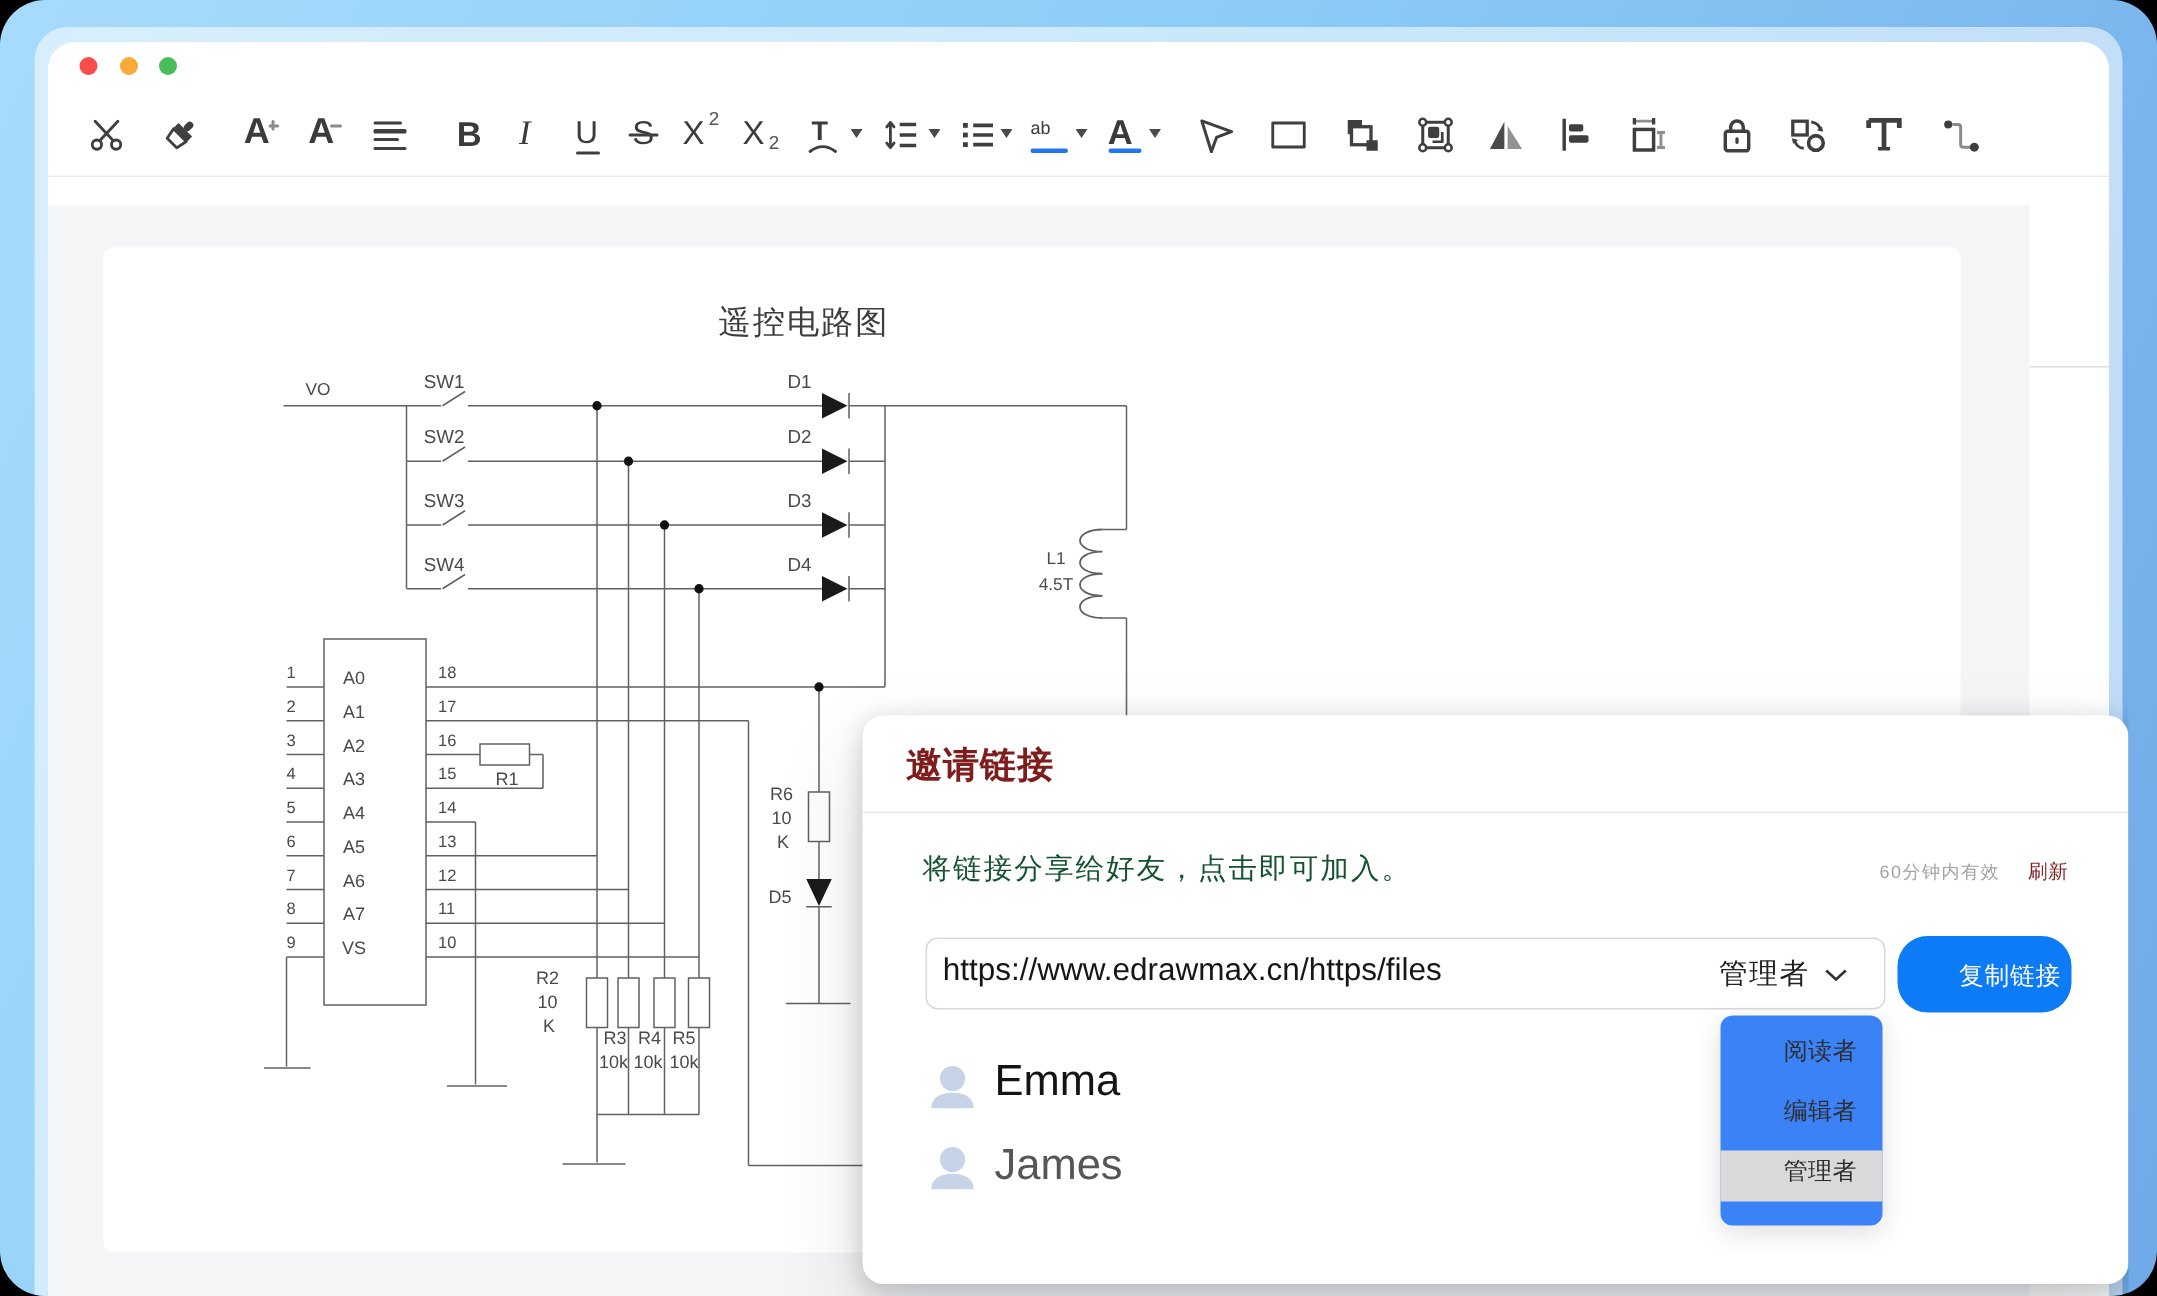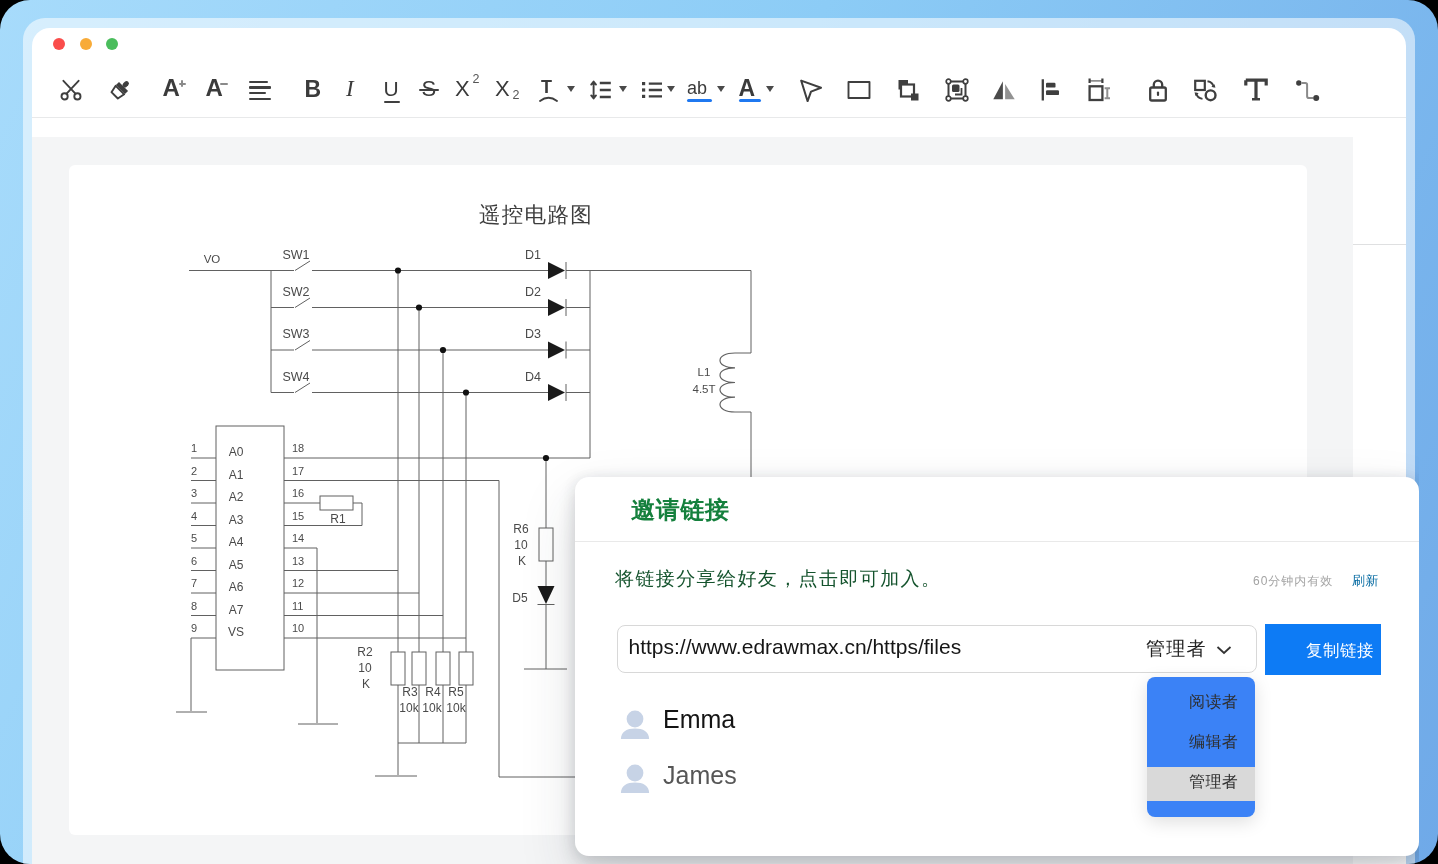--- a/index.html
+++ b/index.html
@@ -20,39 +20,39 @@
     background:#fff; border-radius:6px; }
   .caret { position:absolute; top:58px; width:0; height:0;
     border-left:4.5px solid transparent; border-right:4.5px solid transparent;
     border-top:6px solid #4a4a4a; }
 
   .dlgwrap { position:fixed; left:575px; top:477px; width:844px; height:379px;
     clip-path: inset(-140px 0px -12px -140px); }
   .dialog { position:absolute; left:0; top:0; width:844px; height:379px;
     background:#fff; border-radius:14px;
     box-shadow:0 0 14px rgba(40,50,60,0.08), 0 8px 18px rgba(40,50,60,0.14), 0 24px 55px rgba(40,50,60,0.15); }
-  .dlg-title { position:absolute; left:56px; top:17px; font-size:24px; font-weight:bold;
-    letter-spacing:0.7px; color:#15803d; }
+  .dlg-title { position:absolute; left:29px; top:17px; font-size:24px; font-weight:bold;
+    letter-spacing:0.7px; color:#7f1d1d; }
   .dlg-div { position:absolute; left:0; right:0; top:64px; height:1px; background:#e9e9e9; }
   .dlg-body { position:absolute; left:40px; top:89px; font-size:19px; color:#14532d; letter-spacing:1.4px; }
   .dlg-meta { position:absolute; top:96px; font-size:12px; letter-spacing:1px; }
   .dlg-input { position:absolute; left:42px; top:148px; width:640px; height:48px;
     border:1px solid #d8d8d8; border-radius:8px; background:#fff; }
   .dlg-url { position:absolute; left:53.5px; top:158px; font-size:21px; color:#161616; }
   .dlg-role { position:absolute; left:571px; top:159px; font-size:19px; color:#222; letter-spacing:1.2px; }
   .dlg-btn { position:absolute; left:690px; top:147px; width:116px; height:51px;
-    border-radius:0; background:#0d7bf5; }
+    border-radius:20px; background:#0d7bf5; }
   .dlg-btn span { position:absolute; left:41px; top:16px; color:#fff; font-size:16.5px; letter-spacing:0.5px; white-space:nowrap; }
   .drop { position:absolute; left:572px; top:200px; width:108px; height:140px;
     background:#3b82f6; border-radius:8px; box-shadow:0 5px 18px rgba(0,0,0,0.13); }
   .drop-it { position:absolute; right:0; left:0; height:40px; font-size:16px; color:#2e2e2e;
     letter-spacing:0.3px; text-align:right; padding-right:17px; line-height:40px; }
   .drop-hl { position:absolute; left:0; right:0; top:90px; height:34px; background:#d9d9d9; }
   .avatar { position:absolute; left:43px; width:34px; height:36px; }
-  .uname { position:absolute; left:88px; font-size:25px; }
+  .uname { position:absolute; left:88px; font-size:29px; }
 </style>
 </head>
 <body>
 <div class="frame">
   <div class="aura"></div>
   <div class="win">
     <div class="dot" style="left:21px; background:#fa4d4b;"></div>
     <div class="dot" style="left:47.5px; background:#f8ab38;"></div>
     <div class="dot" style="left:73.8px; background:#4abd5c;"></div>
 <svg style="position:absolute; left:27.0px; top:50.0px;" width="24" height="24" viewBox="0 0 24 24">
@@ -96,21 +96,21 @@
 <path d="M10.8 5 H21.8 M10.8 12 H21.8 M10.8 19 H21.8" stroke="#3f3f3f" stroke-width="2.4" fill="none"></path>
 </svg>
 <div class="caret" style="left:586.5px;"></div>
 <svg style="position:absolute; left:608.0px; top:50.0px;" width="24" height="24" viewBox="0 0 24 24">
 <rect x="2" y="4" width="3.2" height="3.2" fill="#3f3f3f"></rect>
 <rect x="2" y="10.4" width="3.2" height="3.2" fill="#3f3f3f"></rect>
 <rect x="2" y="16.8" width="3.2" height="3.2" fill="#3f3f3f"></rect>
 <path d="M8.8 5.6 H22 M8.8 12 H22 M8.8 18.4 H22" stroke="#3f3f3f" stroke-width="2.4" fill="none"></path>
 </svg>
 <div class="caret" style="left:634.5px;"></div>
-<div style="position:absolute; left:655px; top:50px; font-size:18px; font-weight:500; color:#3b3b3b;">ab</div>
+<div style="position:absolute; left:655px; top:50px; font-size:12px; font-weight:500; color:#3b3b3b;">ab</div>
 <div style="position:absolute; left:655px; top:71px; width:25px; height:3.4px; background:#1f78f0; border-radius:2px;"></div>
 <div class="caret" style="left:684.5px;"></div>
 <div style="position:absolute; left:706.5px; top:46.599999999999994px; font-size:23px; font-weight:550; color:#3b3b3b;">A</div>
 <div style="position:absolute; left:707px; top:71px; width:22px; height:3.4px; background:#1f78f0; border-radius:2px;"></div>
 <div class="caret" style="left:733.5px;"></div>
 <svg style="position:absolute; left:766.0px; top:50.0px;" width="24" height="24" viewBox="0 0 24 24">
         <path d="M3.2 2.6 L23 9.8 L13 13.6 L9.6 23.2 Z" stroke="#3f3f3f" stroke-width="2" fill="none" stroke-linejoin="round"></path>
       </svg>
 <svg style="position:absolute; left:815.0px; top:50.0px;" width="24" height="24" viewBox="0 0 24 24">
         <rect x="1.5" y="4" width="21" height="16" stroke="#3f3f3f" stroke-width="1.9" fill="none" stroke-linecap="round" stroke-linejoin="round"></rect>
@@ -248,21 +248,21 @@
 </svg>
     </div>
   </div>
 </div>
 <div class="dlgwrap">
     <div class="dialog">
   <div class="dlg-title">邀请链接</div>
   <div class="dlg-div"></div>
   <div class="dlg-body">将链接分享给好友，点击即可加入。</div>
   <div class="dlg-meta" style="left:678px; color:#a3a3a3;">60分钟内有效</div>
-  <div class="dlg-meta" style="left:777px; top:95px; color:#0369a1; font-size:13px; letter-spacing:0.5px;">刷新</div>
+  <div class="dlg-meta" style="left:777px; top:95px; color:#7f1d1d; font-size:13px; letter-spacing:0.5px;">刷新</div>
   <div class="dlg-input"></div>
   <div class="dlg-url">https://www.edrawmax.cn/https/files</div>
   <div class="dlg-role">管理者</div>
   <svg style="position:absolute; left:640px; top:166px;" width="18" height="14" viewBox="0 0 18 14">
     <path d="M2.5 4 L9 10 L15.5 4" fill="none" stroke="#333" stroke-width="1.8"></path>
   </svg>
   <div class="dlg-btn">
         <span>复制链接</span>
       </div>
   <svg class="avatar" style="top:226px;" viewBox="0 0 34 36">

